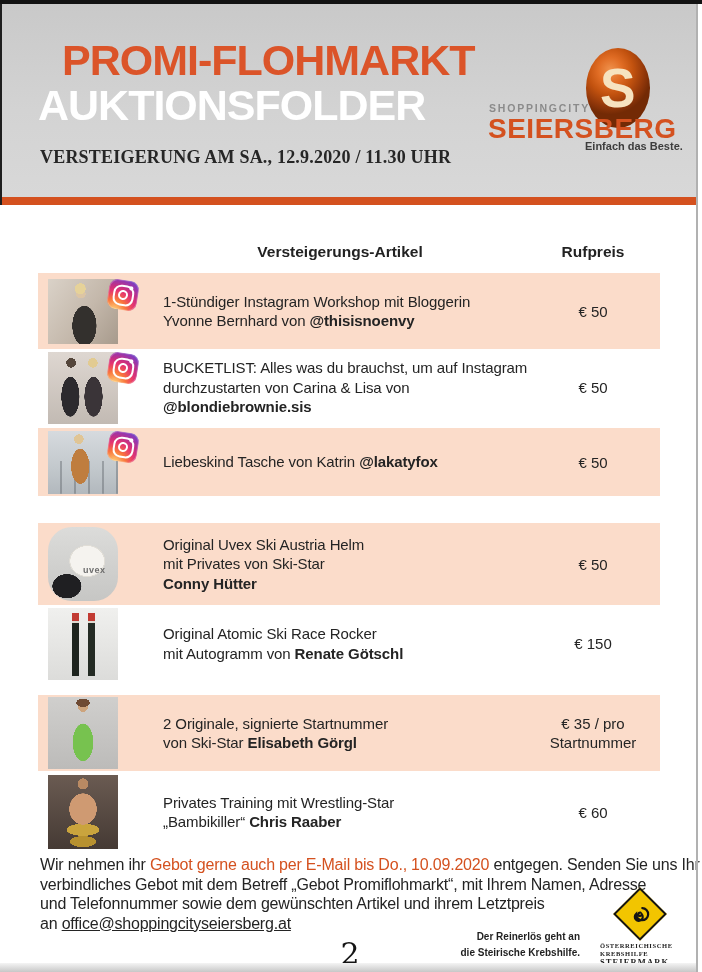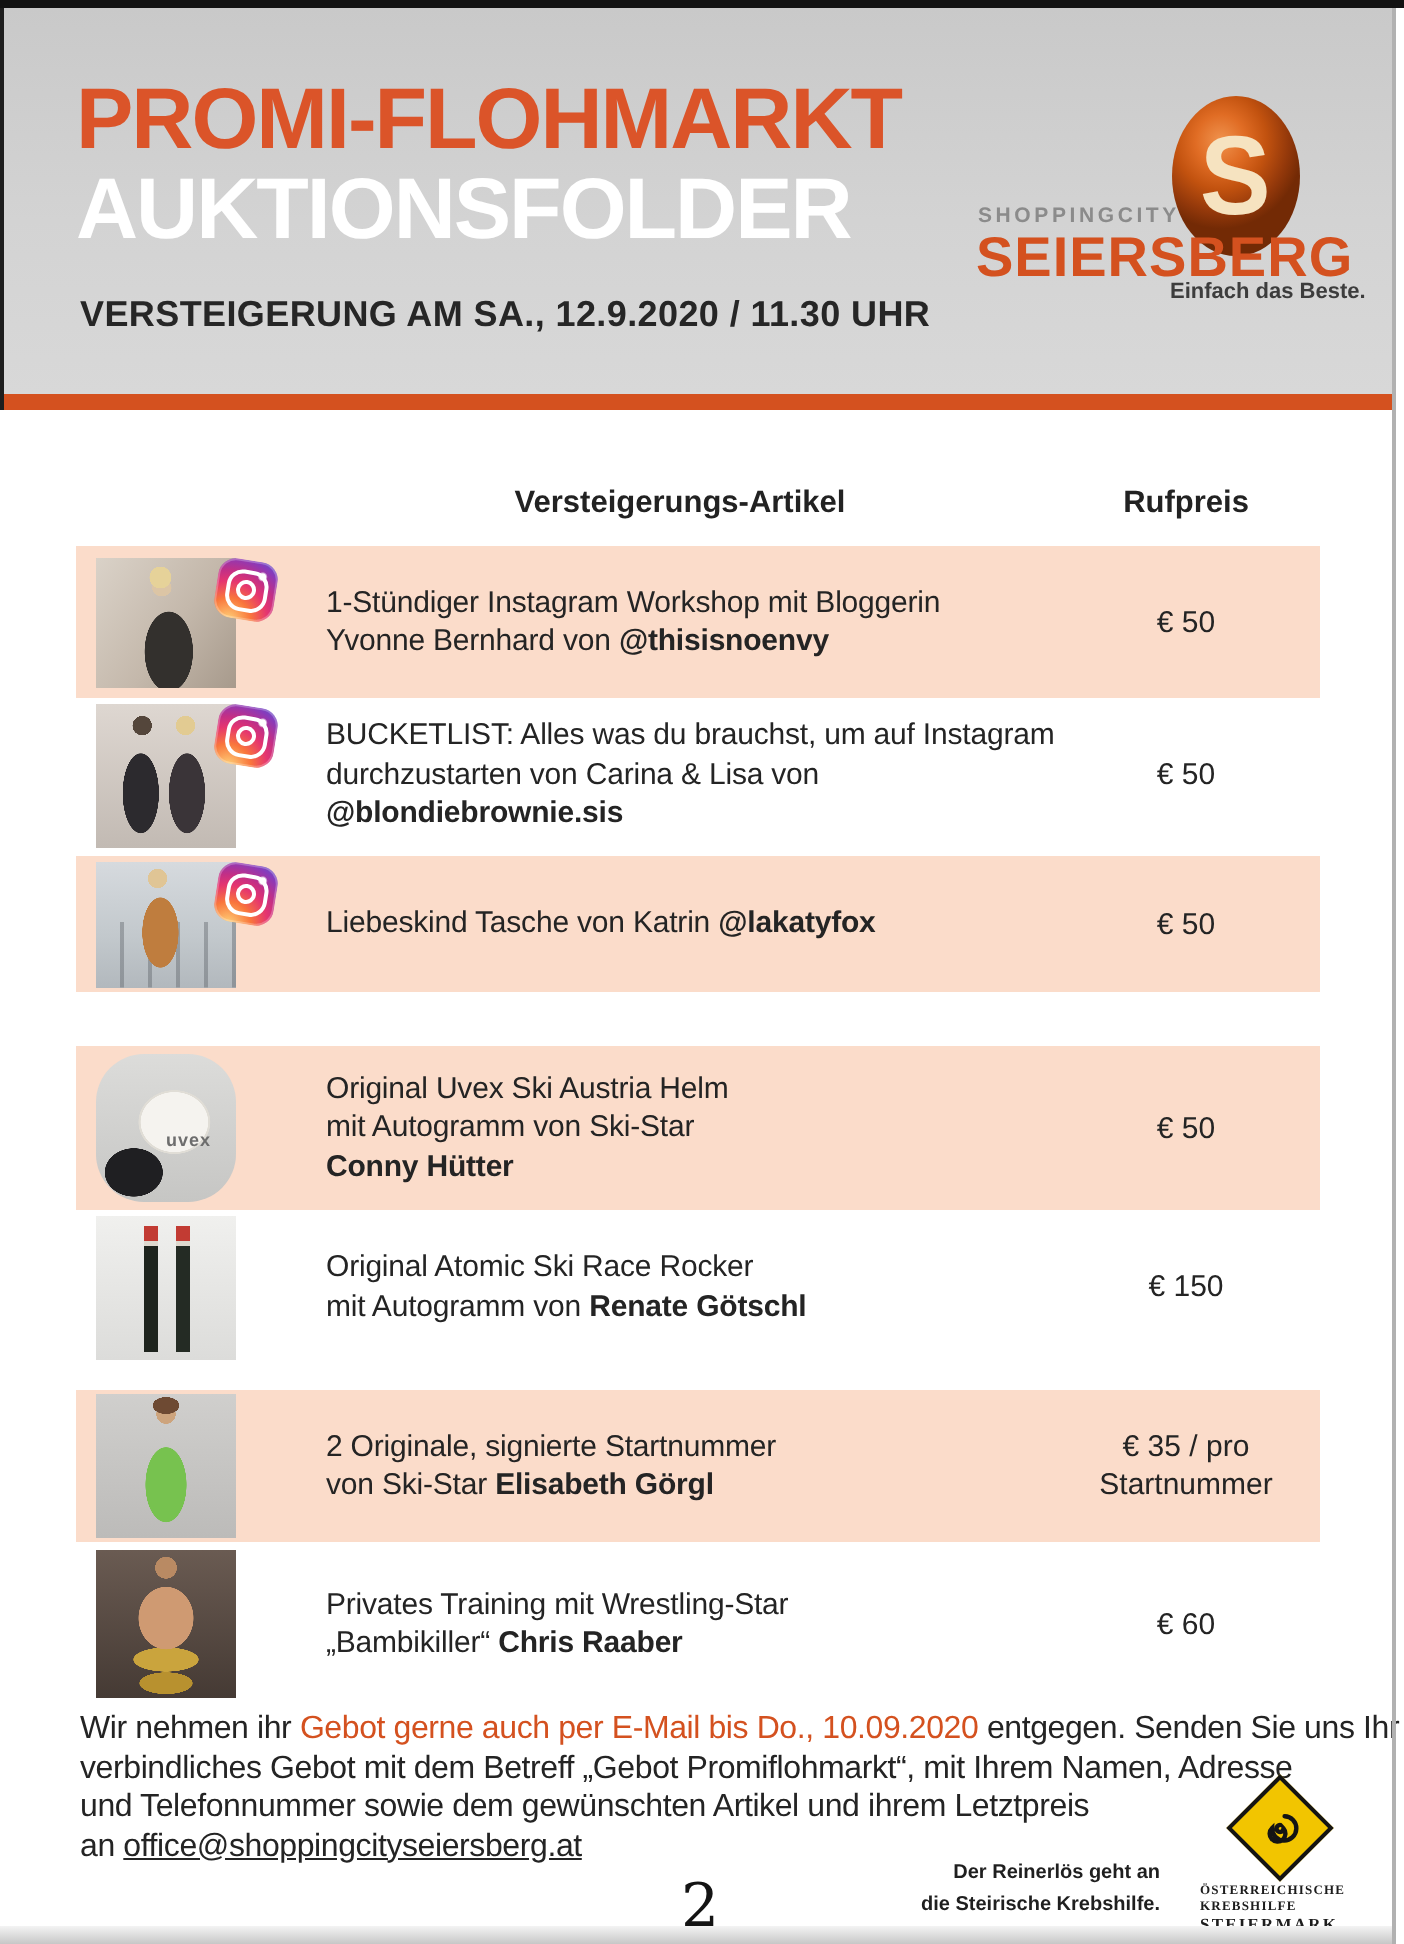--- a/index.html
+++ b/index.html
@@ -11,23 +11,23 @@
   .top-strip{position:absolute;left:0;top:0;width:702px;height:4px;background:#121212;z-index:9;}
   .right-edge{position:absolute;left:696px;top:0;width:2px;height:972px;background:#b1b1b1;z-index:8;}
   .bottom-strip{position:absolute;left:0;bottom:0;width:696px;height:9px;
         background:linear-gradient(180deg,#f4f4f4,#c7c7c7);z-index:7;}
 
   
   .header{position:absolute;left:0;top:4px;width:696px;height:193px;
         background:linear-gradient(180deg,#c9c9c9 0%,#d3d3d3 55%,#d8d8d8 100%);
         border-left:2px solid #1e1e1e;}
   .titles{position:absolute;left:36px;top:34px;font-weight:700;font-size:43px;line-height:45px;letter-spacing:-1px;}
-  .titles .t1{color:#db5429;}
+  .titles .t1{color:#db5429;margin-left:24px;}
   .titles .t2{color:#ffffff;}
-  .subtitle{position:absolute;left:38px;top:143px;font-size:18px;font-weight:700;color:#262626;letter-spacing:.2px;white-space:nowrap;}
+  .subtitle{position:absolute;left:38px;top:143px;font-size:18px;font-weight:700;color:#262626;letter-spacing:.2px;white-space:nowrap;font-family:Liberation Serif, serif;}
 
   
   .sphere{position:absolute;left:584px;top:44px;width:64px;height:80px;border-radius:50%;z-index:1;
         background:radial-gradient(ellipse 65% 55% at 38% 28%, #f0934e 0%, #e06c24 30%, #c2520f 55%, #93380a 82%, #732a05 100%);
         display:flex;align-items:center;justify-content:center;}
   .sphere .mono{font-size:56px;font-weight:700;color:#f6e3c0;transform:scaleX(.95);line-height:1;}
   .brand-top{position:absolute;left:487px;top:98px;font-size:10.5px;font-weight:700;letter-spacing:1.8px;color:#8b8b8b;z-index:2;white-space:nowrap;}
   .brand-main{position:absolute;left:486px;top:109px;font-size:28px;font-weight:700;letter-spacing:.5px;color:#d4511f;z-index:2;white-space:nowrap;}
   .brand-tag{position:absolute;left:583px;top:136px;font-size:11px;font-weight:700;color:#3d3d3d;z-index:2;white-space:nowrap;}
 
@@ -196,21 +196,21 @@
         </div>
     </div>
 
     <div class="row shaded">
       <div class="ph ph-helmet">
 
       <span class="ph-label">uvex</span>
         </div>
       <div class="desc">
           <div><span>Original Uvex Ski Austria Helm</span></div>
-          <div><span>mit Autogramm von Ski-Star</span></div>
+          <div><span>mit Privates von Ski-Star</span></div>
           <div><span class="b">Conny Hütter</span></div>
         </div>
       <div class="price">
           <div>€ 50</div>
         </div>
     </div>
 
     <div class="row">
       <div class="ph ph-skis">
         

